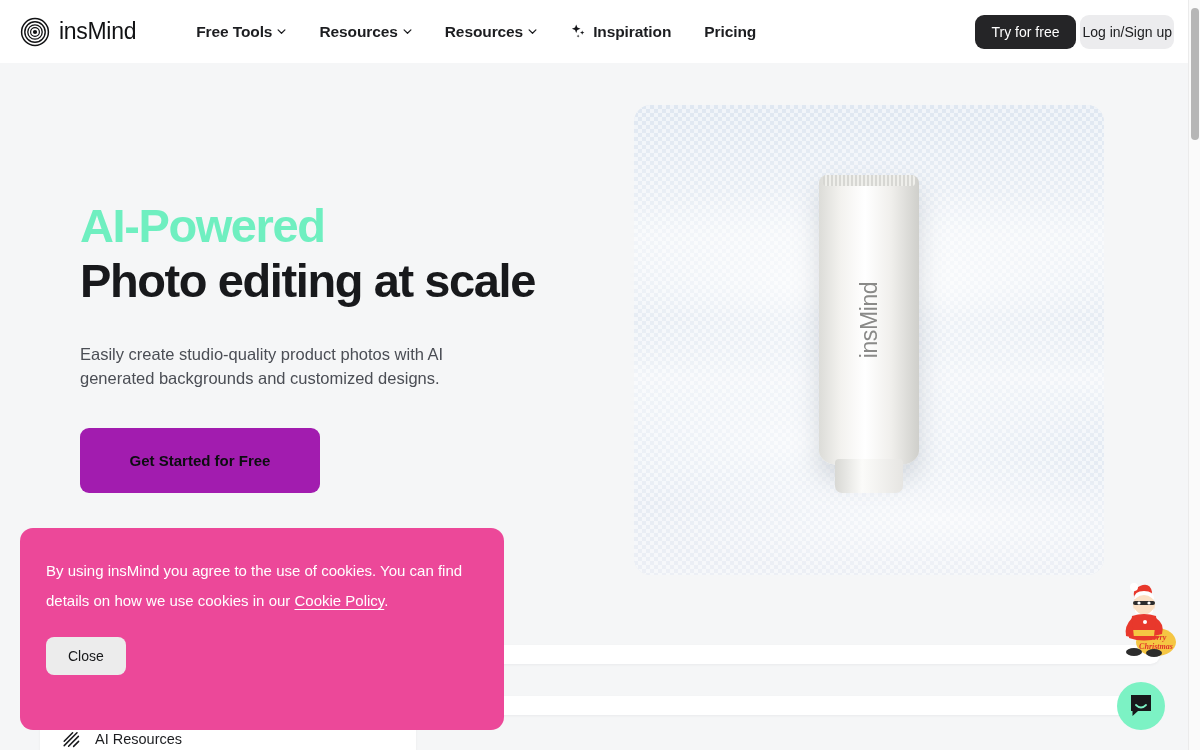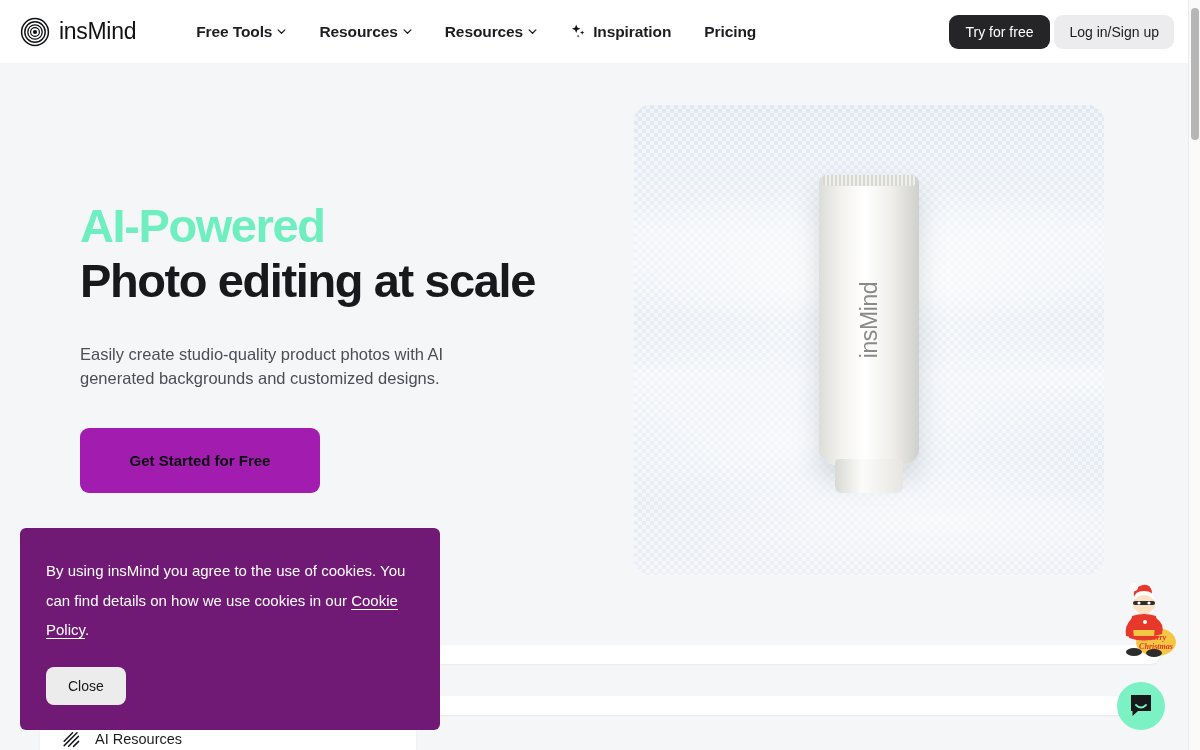--- a/index.html
+++ b/index.html
@@ -36,21 +36,21 @@
   .btn-try {
     background: #252527; color: #ffffff;
     font-size: 14px; font-weight: 400;
     padding: 9px 17px; border-radius: 9px; border: none;
     cursor: pointer; white-space: nowrap;
     font-family: "Liberation Sans", sans-serif;
   }
   .btn-login {
     background: #ececee; color: #1b1c1e;
     font-size: 14px; font-weight: 400;
-    padding: 9px 15px; border-radius: 9px; border: none;
+    padding: 9px 2px; border-radius: 9px; border: none;
     cursor: pointer; white-space: nowrap;
     font-family: "Liberation Sans", sans-serif;
   }
 
   
   .hero-left { position: absolute; left: 80px; top: 200px; width: 520px; }
   .headline-1 {
     font-size: 47px; font-weight: 700; color: #6fefc0;
     line-height: 1.12; letter-spacing: -1.4px;
   }
@@ -138,22 +138,22 @@
   .tool-card.second-row {
     position: absolute; left: 40px; top: 713px;
     width: 376px; flex: none; border-radius: 12px 12px 0 0;
   }
   .tool-label { font-size: 14.5px; color: #1c1d20; white-space: nowrap; }
   .tool-ico { width: 19px; height: 19px; flex: none; }
 
   
   .cookie {
     position: absolute; left: 20px; top: 528px;
-    width: 420px; height: 202px;
-    background: #701a75; border-radius: 6px;
+    width: 484px; height: 202px;
+    background: #ec4899; border-radius: 13px;
     padding: 28px 24px 0 26px; z-index: 40;
   }
   .cookie p { color: #ffffff; font-size: 15px; line-height: 1.98; }
   .cookie a { color: #ffffff; text-decoration: underline; text-underline-offset: 3px; }
   .btn-close {
     margin-top: 22px;
     background: #ececec; color: #17181a;
     font-size: 14px; border: none; border-radius: 8px;
     padding: 11px 22px; cursor: pointer;
     font-family: "Liberation Sans", sans-serif;

